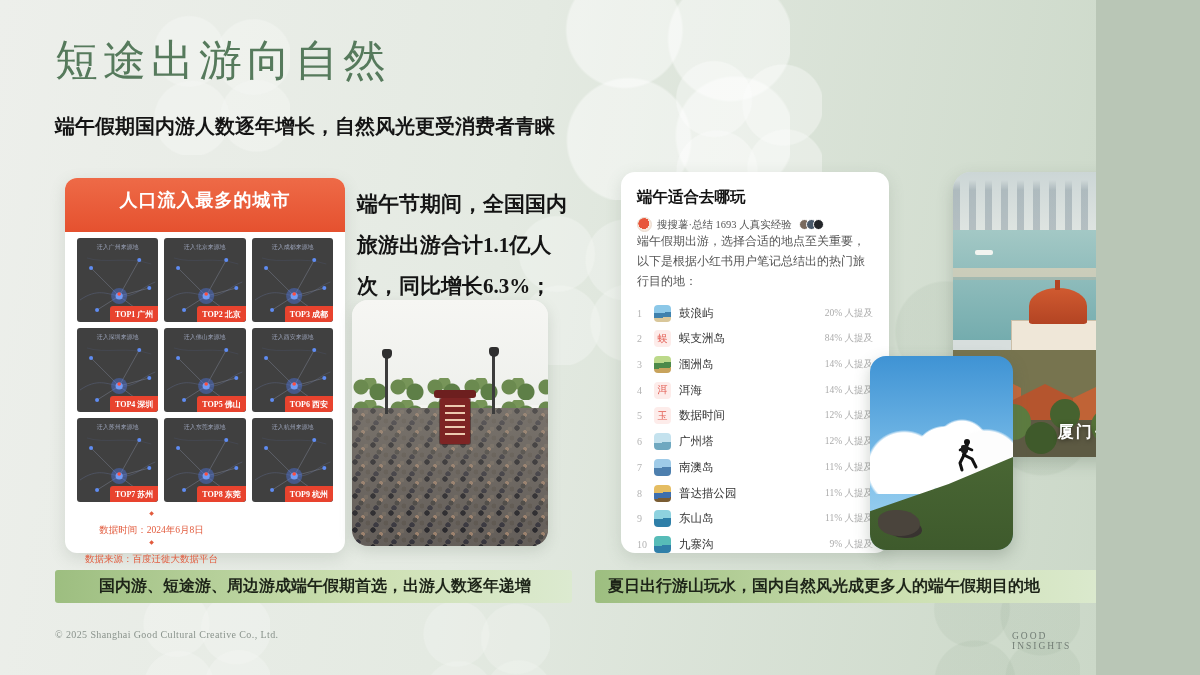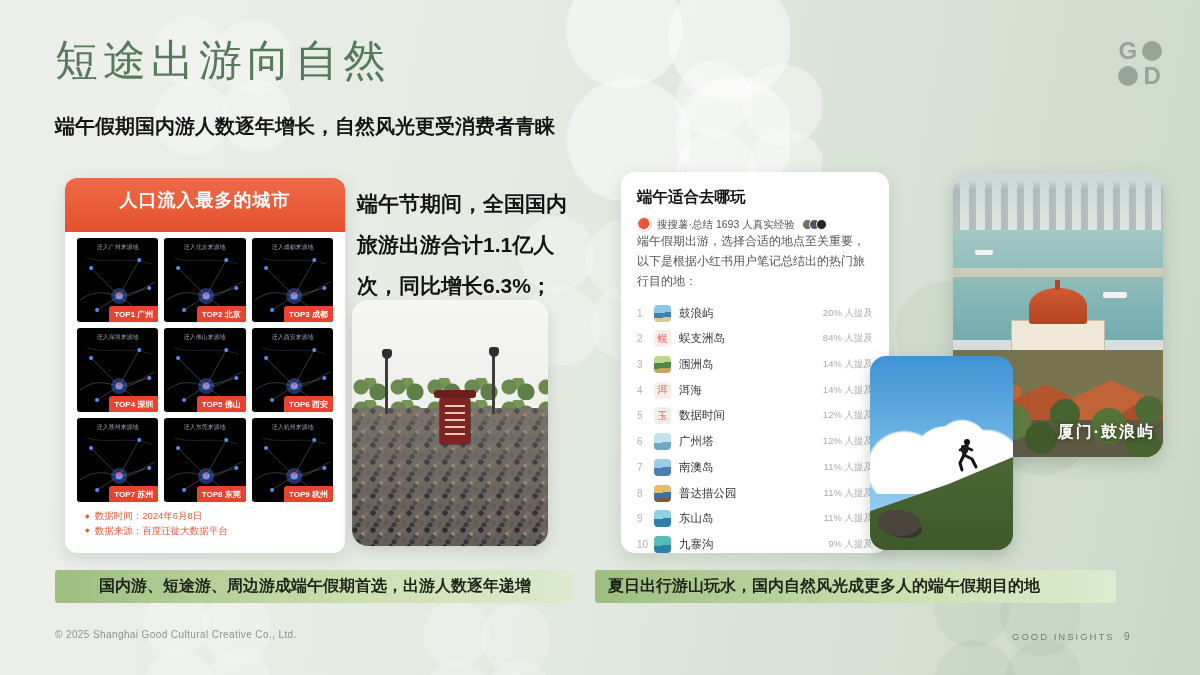--- a/index.html
+++ b/index.html
@@ -1,19 +1,19 @@
 <!DOCTYPE html>
 <html><head>
 <meta charset="utf-8">
 <style>
   * { margin:0; padding:0; box-sizing:border-box; }
   html,body { background:#b9c6b6; }
   .stage {
-    position:relative; width:1200px; height:675px; overflow:hidden;
-    font-family:Liberation Sans, sans-serif;
+    position:relative; width:1096px; height:675px; overflow:hidden;
+    font-family:Liberation Serif, serif;
     background:linear-gradient(100deg,#edefeb 0%,#e4eae2 45%,#cbd8c8 100%);
   }
   
   .motif{position:absolute;--c:rgba(255,255,255,.45);pointer-events:none;background:
     radial-gradient(circle at 28% 26%, var(--c) 0 24%, transparent 25%),
     radial-gradient(circle at 74% 30%, var(--c) 0 26%, transparent 27%),
     radial-gradient(circle at 30% 74%, var(--c) 0 26%, transparent 27%),
     radial-gradient(circle at 76% 72%, var(--c) 0 24%, transparent 25%);}
   .motif.dark{--c:rgba(95,125,95,.07);}
 
@@ -25,26 +25,26 @@
   .logo .cell{display:flex;align-items:center;justify-content:center;}
   .logo .o{width:20px;height:20px;border-radius:50%;background:#98a39a;}
   .logo .lt{font-size:24px;font-weight:800;color:#98a39a;line-height:1;}
 
   
   .map-card{position:absolute;left:65px;top:178px;width:280px;height:375px;background:#ffffff;border-radius:12px;box-shadow:0 5px 16px rgba(95,110,95,.18);}
   .map-header{height:54px;border-radius:12px 12px 0 0;background:linear-gradient(180deg,#ee6a47,#e5512f);color:#fff;text-align:center;padding-top:7px;}
   .map-header .h1{font-size:14.5px;font-weight:700;letter-spacing:2px;}
   .map-header .h2{font-size:18px;font-weight:700;letter-spacing:1px;margin-top:3px;}
   .map-grid{position:absolute;left:12px;top:60px;width:256px;display:grid;grid-template-columns:repeat(3,1fr);gap:6px;}
-  .tile{position:relative;height:84px;background:#000000;border-radius:3px;overflow:hidden;}
+  .tile{position:relative;height:84px;background:#404040;border-radius:3px;overflow:hidden;}
   .tile svg{position:absolute;inset:0;width:100%;height:100%;}
   .tile .cap{position:absolute;top:5px;left:0;width:100%;text-align:center;font-size:6.5px;color:#9aa2b8;transform:scale(.92);}
   .tile .tag{position:absolute;right:0;bottom:0;background:#e8432e;color:#fff;font-size:8px;font-weight:700;padding:2.5px 5px;border-radius:3px 0 3px 0;white-space:nowrap;}
   .map-notes{position:absolute;left:20px;top:331px;}
-  .map-note{display:flex;align-items:center;gap:5px;font-size:9.5px;color:#e25a3c;line-height:1.55;}
+  .map-note{display:flex;align-items:center;gap:5px;font-size:9.5px;color:#e25a3c;line-height:1.55;flex-direction:column;}
   .map-note .b{font-size:6px;}
 
   
   .stat{position:absolute;left:357px;top:184px;width:215px;font-size:21px;font-weight:700;color:#141414;line-height:1.95;}
 
   
   .crowd{position:absolute;left:352px;top:300px;width:196px;height:246px;border-radius:16px;overflow:hidden;box-shadow:0 5px 14px rgba(95,110,95,.2);background:#f4f4f1;}
   .crowd .sky{position:absolute;left:0;top:0;width:100%;height:105px;background:linear-gradient(#f6f6f3,#eef0ec);}
   .crowd .trees{position:absolute;left:0;top:78px;width:100%;height:46px;background:
      radial-gradient(circle at 9px 9px,#5d7f3f 7px,transparent 8px),

